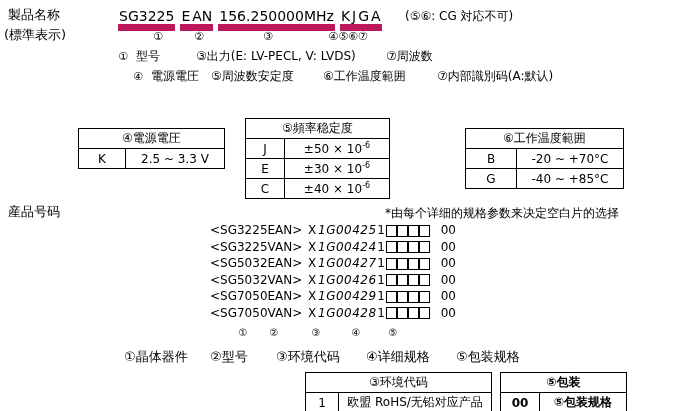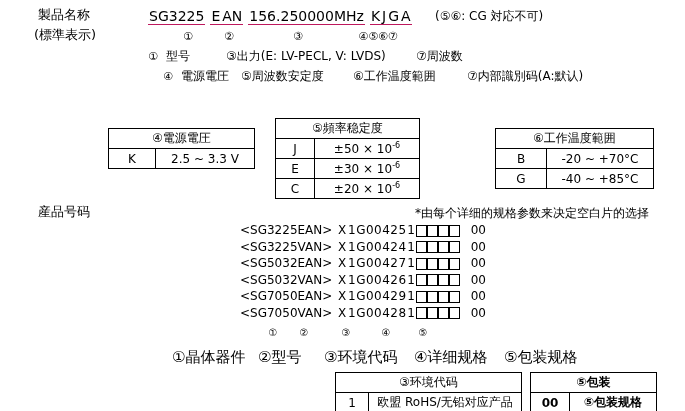--- a/index.html
+++ b/index.html
@@ -5,29 +5,29 @@
   html,body{margin:0;padding:0;}
   body{
     width:685px;height:411px;
     background:#ffffff;
     font-family:"DejaVu Sans","Liberation Sans",sans-serif;
     color:#000;
     position:relative;
     overflow:hidden;
     font-size:12px;
   }
-  .abs{position:absolute;margin-left:30px;}
+  .abs{position:absolute;}
   .nowrap{white-space:nowrap;}
 
   
   #title-label{left:8px;top:6px;font-size:13px;}
   #title-sub{left:4px;top:26px;font-size:13px;}
 
   #partnum{left:118px;top:8px;font-size:14px;letter-spacing:0px;}
-  #partnum .u{border-bottom:1px solid #be185d;padding:0 1px;}
+  #partnum .u{border-bottom:7px solid #be185d;padding:0 1px;}
   #partnum .sp{display:inline-block;width:5px;}
 
   #note56{left:405px;top:8px;font-size:12px;}
 
   #marks-row{left:136px;top:30px;font-size:11px;}
   #marks-row span{display:inline-block;text-align:center;}
 
   .legend{font-size:12px;}
   #legend1{left:118px;top:48px;}
   #legend2{left:133px;top:68px;}
@@ -48,30 +48,30 @@
   sup{font-size:8px;vertical-align:super;}
 
   
   #prodcode-label{left:8px;top:203px;font-size:13px;}
   #star-note{left:385px;top:205px;font-size:12px;}
 
   #codes{left:210px;top:222px;}
   .coderow{height:16.5px;line-height:16.5px;font-size:12px;white-space:nowrap;}
   .coderow .c1{display:inline-block;width:96px;text-align:left;}
   .coderow .c2{display:inline-block;width:12px;text-align:center;}
-  .coderow .c3{display:inline-block;width:58px;text-align:left;letter-spacing:0.5px;}
+  .coderow .c3{display:inline-block;width:58px;text-align:left;letter-spacing:0.5px;font-style:italic;}
   .coderow .c4{display:inline-block;width:10px;text-align:center;}
   .coderow .boxes{display:inline-block;}
   .coderow .bx{display:inline-block;width:9px;height:10px;border:1px solid #000;margin-right:0px;vertical-align:middle;}
   .coderow .c5{display:inline-block;width:26px;text-align:right;}
 
   #code-marks{left:232px;top:327px;font-size:10px;}
   #code-marks span{display:inline-block;text-align:center;}
 
-  #code-legend{left:142px;top:348px;font-size:15px;}
+  #code-legend{left:124px;top:348px;font-size:13px;}
   #code-legend span{display:inline-block;}
 
   
   #box3{left:305px;top:372px;}
   #box3 td{height:16px;}
   #boxpack{left:500px;top:372px;}
   #boxpack td{height:16px;font-weight:bold;}
 </style>
 </head>
 <body>
@@ -117,21 +117,21 @@
   <tr>
     <td style="width:26px">J</td>
     <td style="width:92px"><span>±50 × 10</span><sup>-6</sup></td>
   </tr>
   <tr>
     <td>E</td>
     <td><span>±30 × 10</span><sup>-6</sup></td>
   </tr>
   <tr>
     <td>C</td>
-    <td><span>±20 × 10</span><sup>-6</sup></td>
+    <td><span>±40 × 10</span><sup>-6</sup></td>
   </tr>
 </tbody>
   </table>
 
 <table class="box abs" id="box6">
   <tbody>
       <tr>
         <td colspan="2">⑥工作温度範囲</td>
       </tr>
   <tr>

